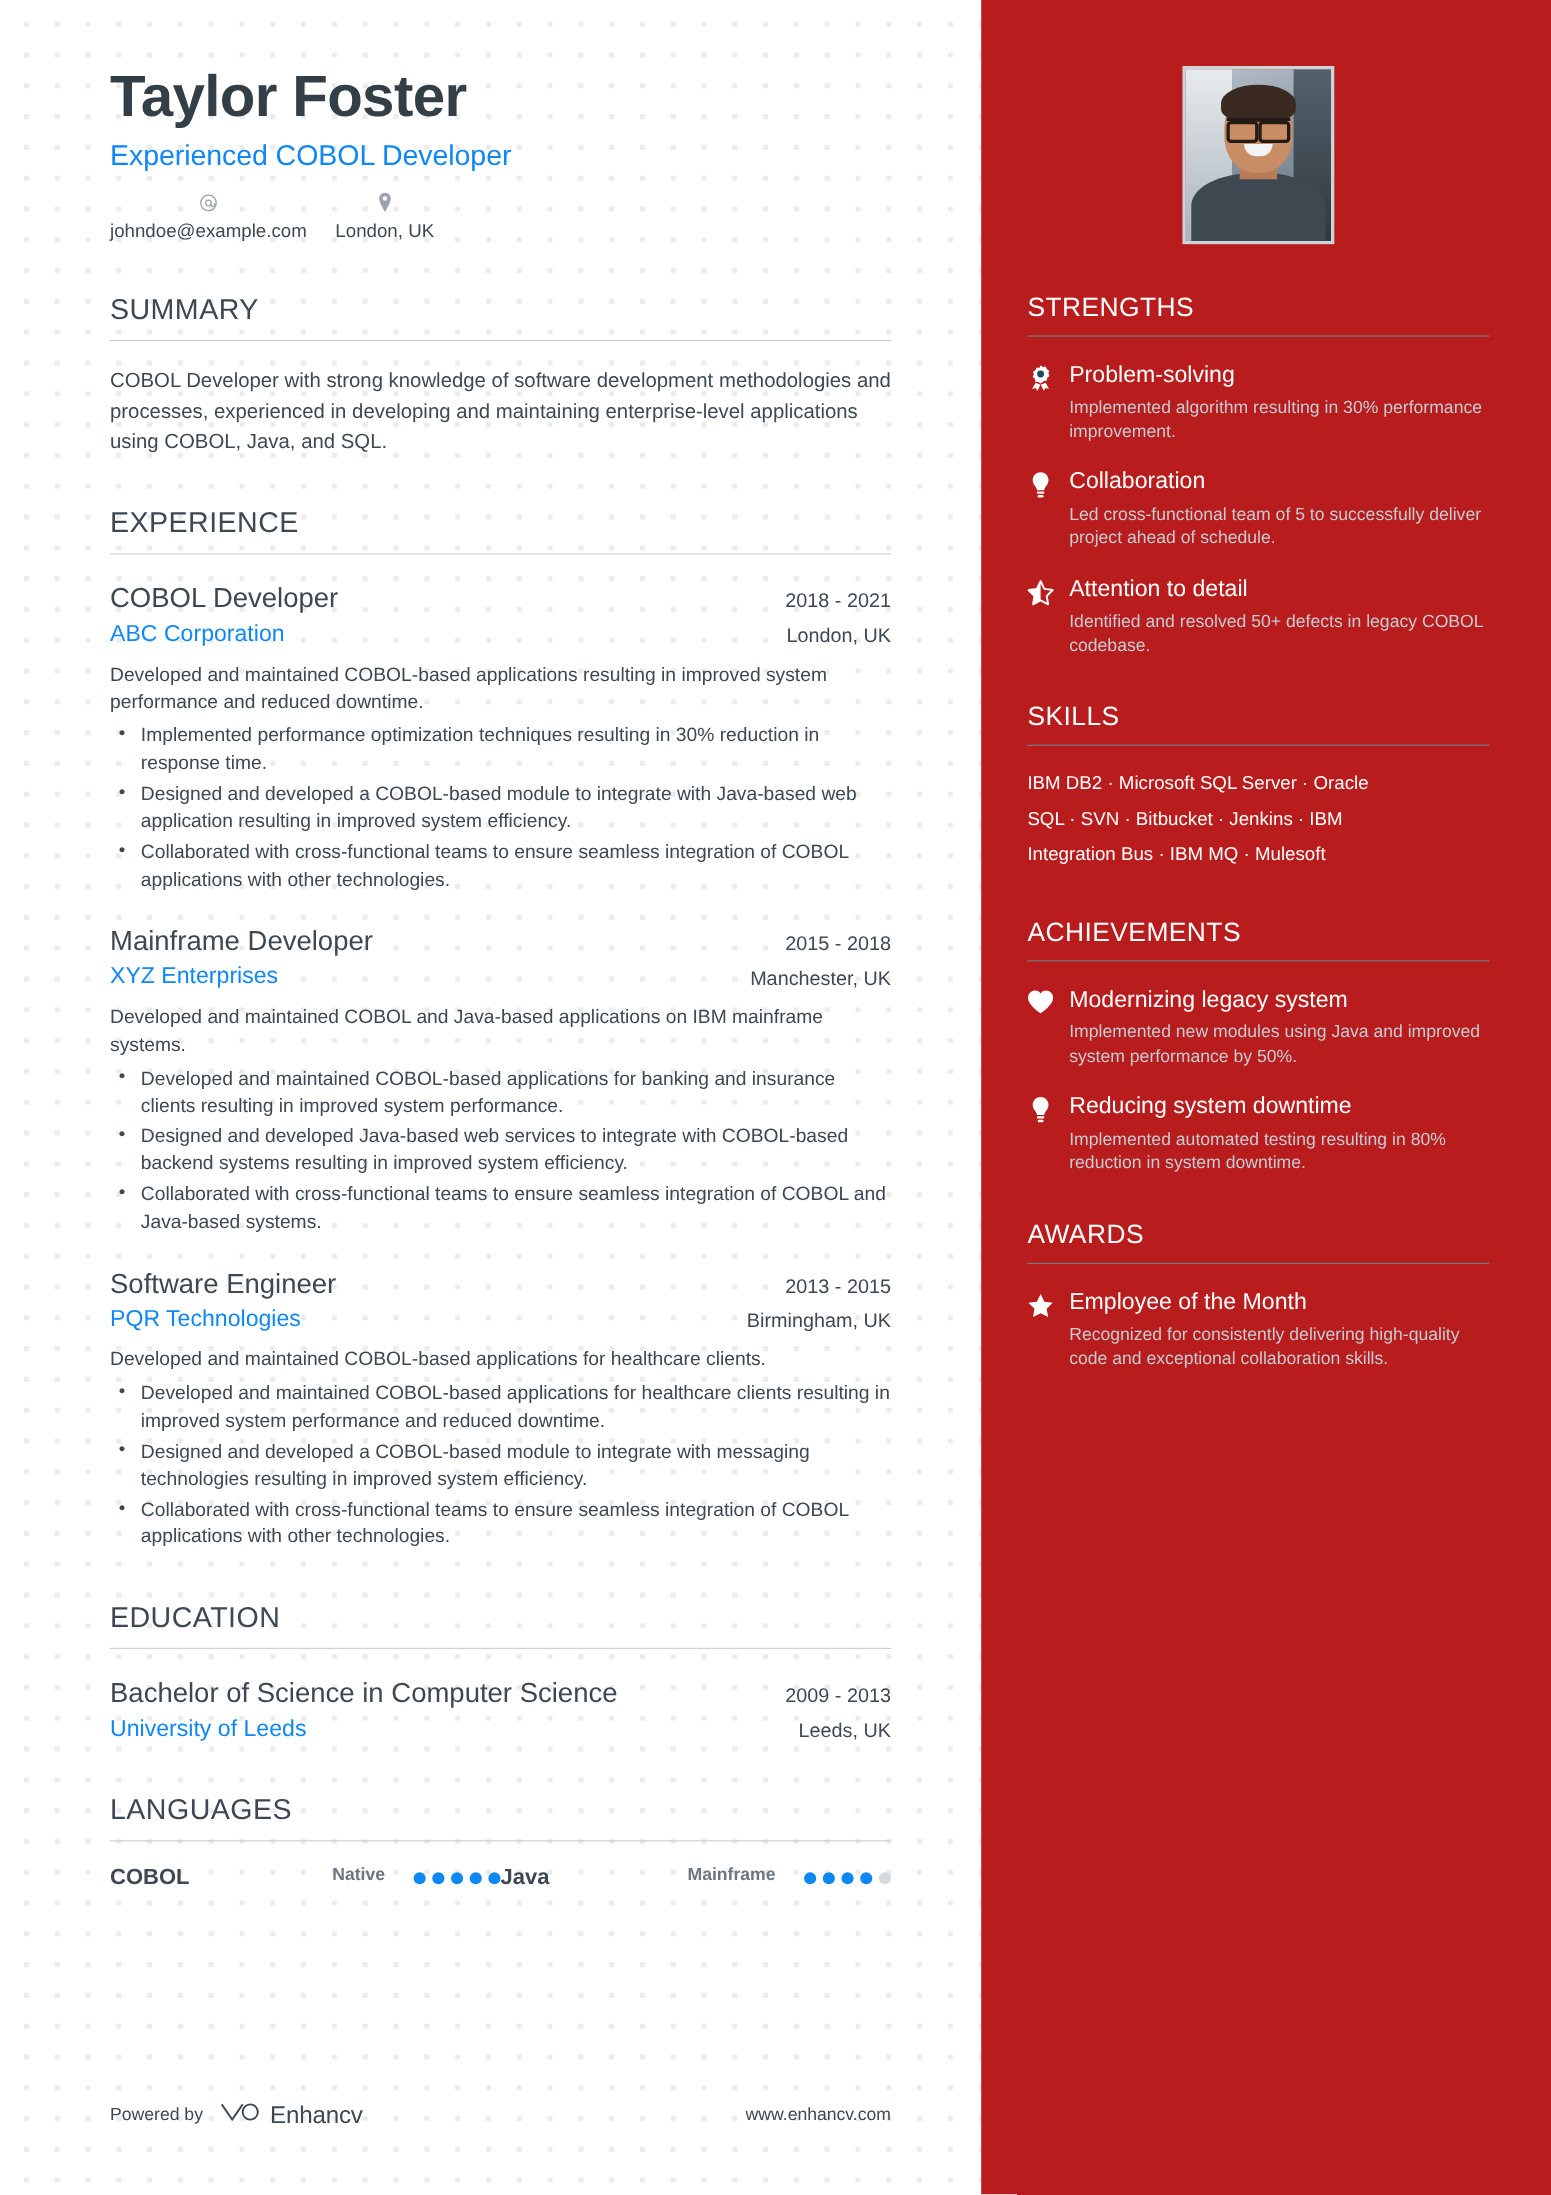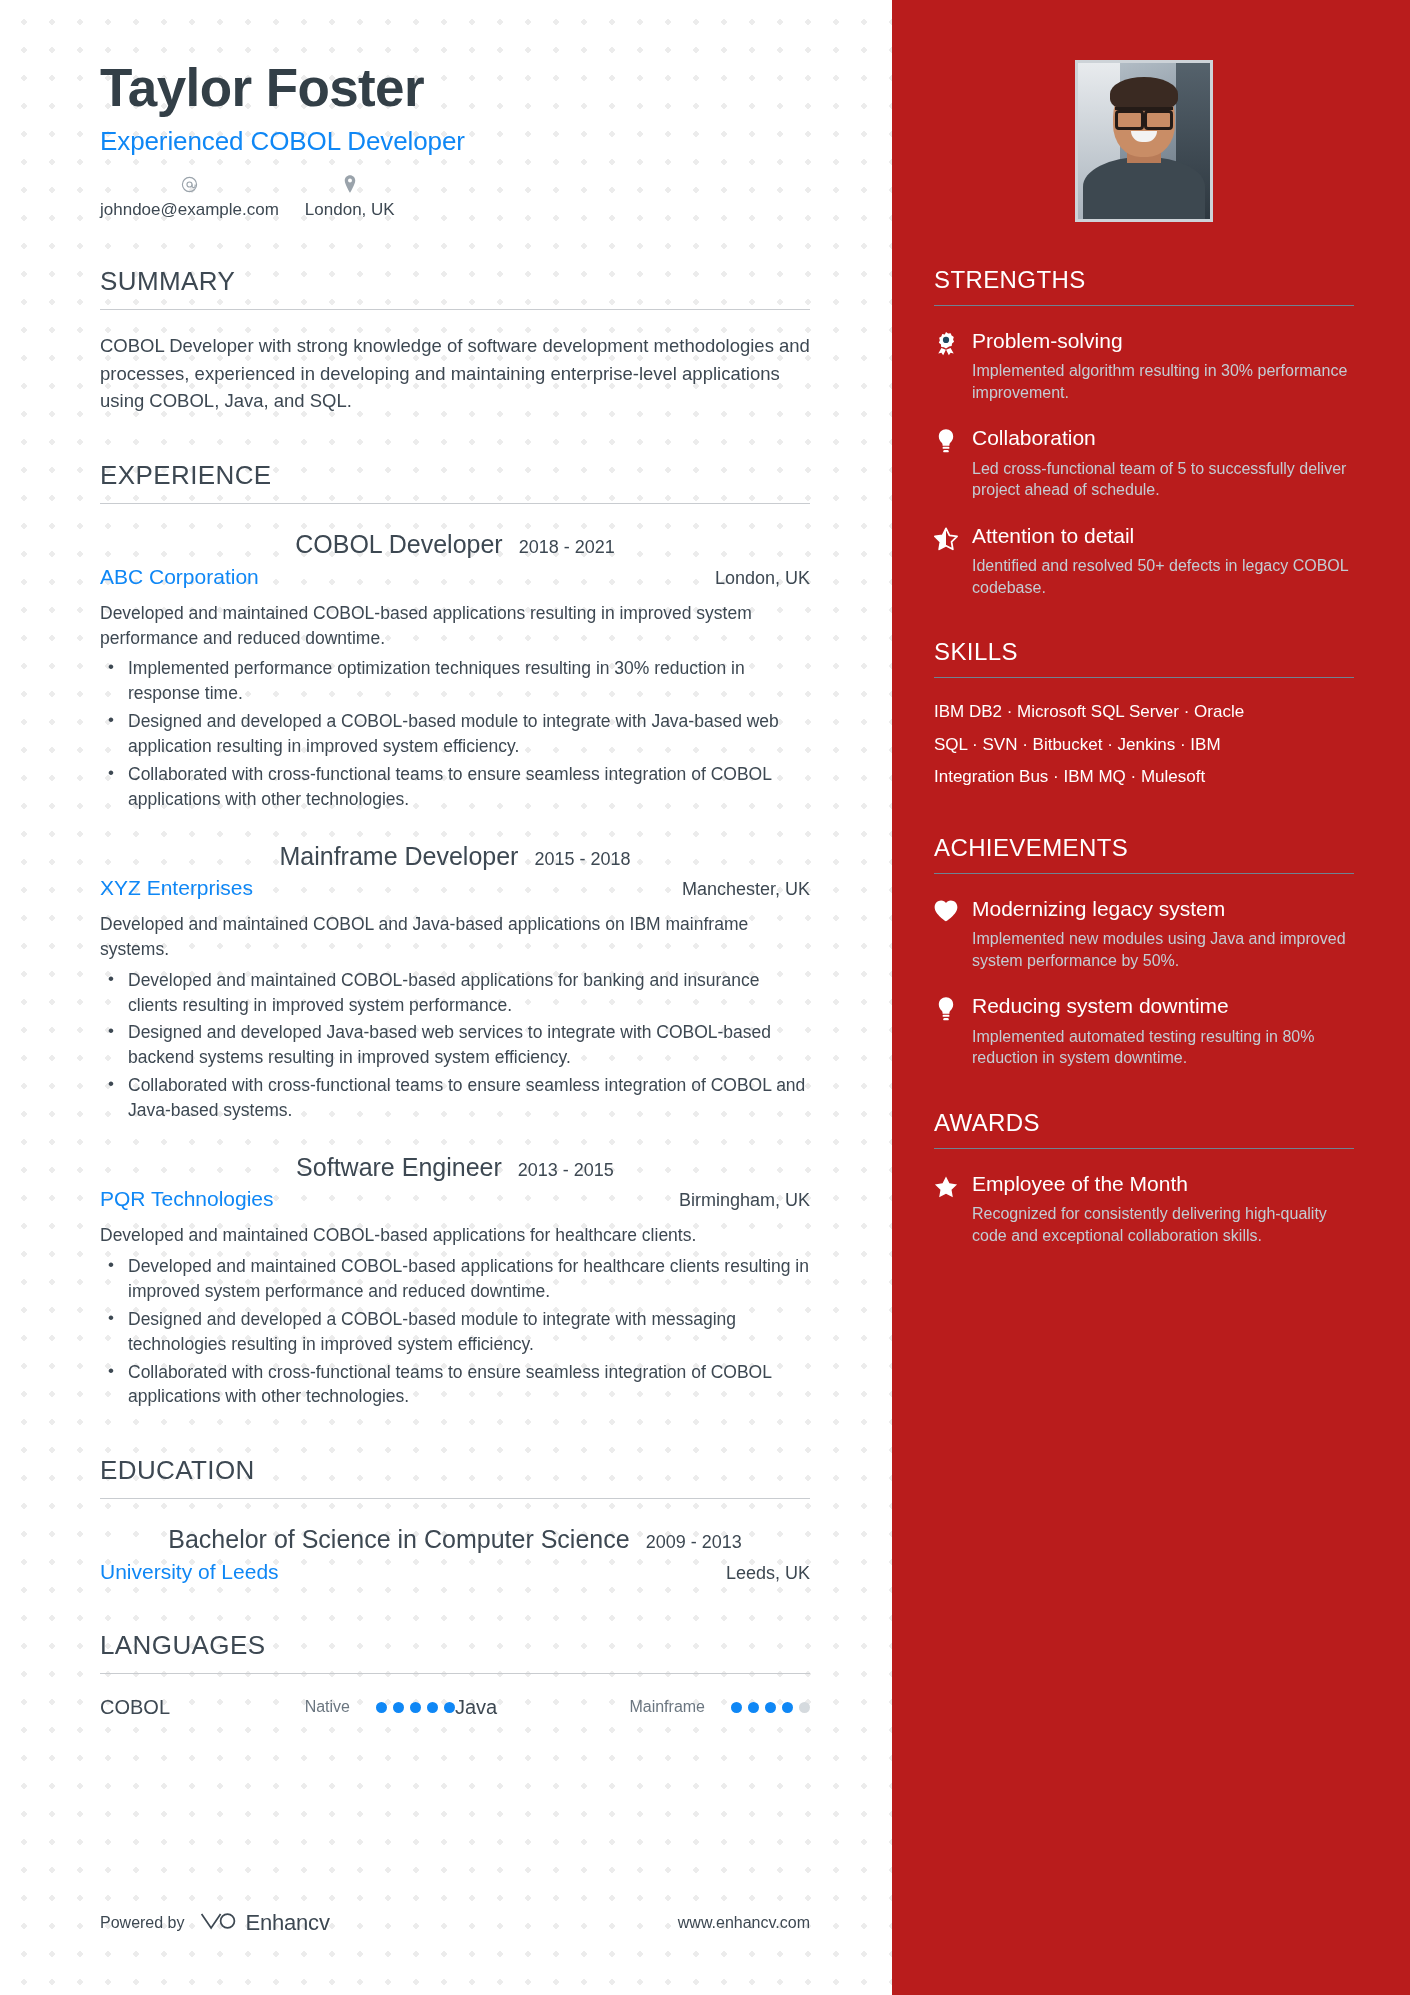--- a/index.html
+++ b/index.html
@@ -77,21 +77,21 @@
     margin-top: 22px;
     font-size: 18.5px;
     line-height: 1.48;
     color: #3d4852;
   }
 
   .job { margin-top: 30px; }
   .job:first-of-type { margin-top: 26px; }
   .job-row {
     display: flex;
-    justify-content: center;
+    justify-content: space-between;
     align-items: baseline;
   }
   .job-title {
     font-size: 25px;
     color: #3d4852;
     line-height: 1.18;
     max-width: 480px;
   }
   .job-dates {
     font-size: 18px;
@@ -141,21 +141,21 @@
   }
 
   
   .lang-row {
     display: flex;
     align-items: center;
     margin-top: 22px;
   }
   .lang-block {
     display: flex;
-    align-items: center;
+    font-weight: bold;
   }
   .lang-name {
     font-size: 20px;
     color: #3d4852;
     width: 160px;
   }
   .lang-level {
     font-size: 16px;
     color: #6b7680;
     width: 116px;

